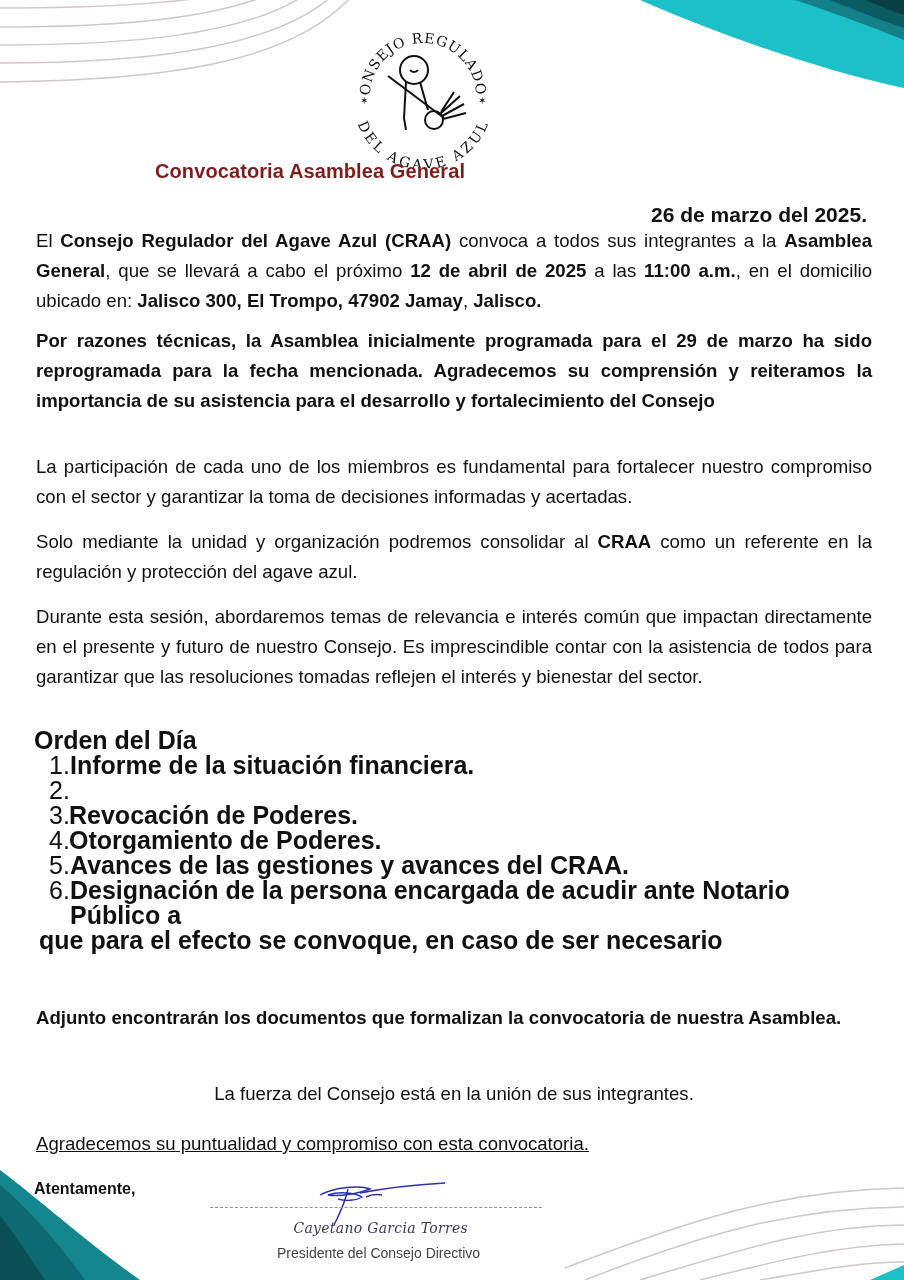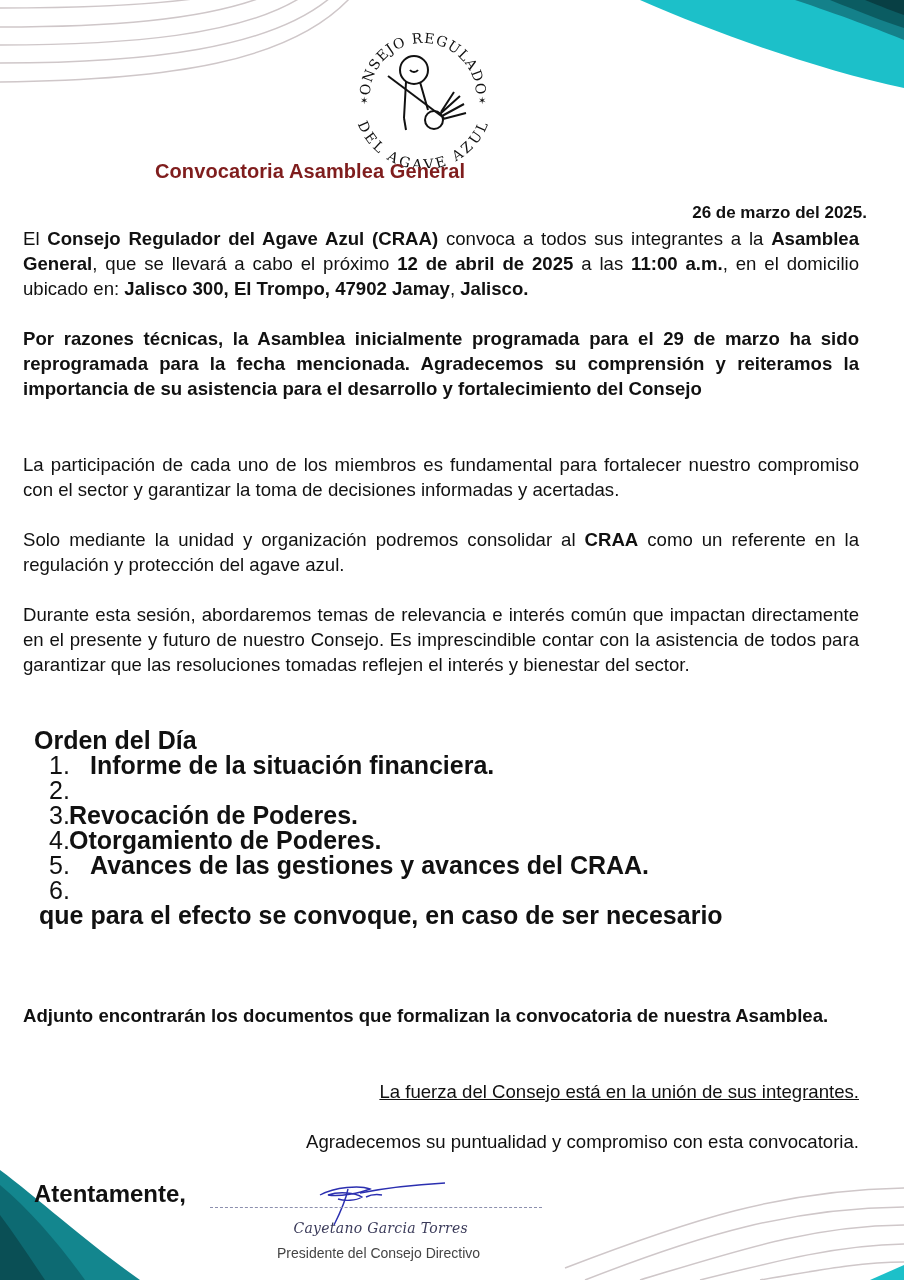--- a/index.html
+++ b/index.html
@@ -10,50 +10,50 @@
 
     .logo { position: absolute; left: 348px; top: 18px; width: 150px; height: 150px; }
 
     .title {
       position: absolute; left: 155px; top: 160px;
       font-size: 20px; font-weight: bold; color: #7f1d1d;
       letter-spacing: 0.1px; white-space: nowrap;
     }
     .date {
       position: absolute; right: 37px; top: 203px;
-      font-size: 17px; font-weight: bold; white-space: nowrap;
+      font-size: 21px; font-weight: bold; white-space: nowrap;
     }
 
     .body-text {
-      position: absolute; left: 23px; width: 836px;
-      font-size: 18.6px; line-height: 25px; text-align: justify;
+      position: absolute; left: 36px; width: 836px;
+      font-size: 18.6px; line-height: 30px; text-align: justify;
       font-stretch: condensed;
     }
     .body-text b { font-weight: bold; }
     .p1 { top: 226px; }
     .p2 { top: 326px; font-weight: bold; }
     .p3 { top: 452px; }
     .p4 { top: 527px; }
     .p5 { top: 602px; }
 
     .agenda { position: absolute; left: 34px; top: 728px; width: 850px; font-size: 25px; line-height: 25px; }
     .agenda-title { font-weight: bold; }
     .agenda-item { display: flex; padding-left: 15px; }
     .agenda-num { font-weight: normal; width: 21px; flex: none; }
     .agenda-num.tight { width: 20px; }
     .agenda-text { font-weight: bold; }
-    .agenda-item.gap .agenda-text { margin-left: 20px; }
+    .agenda-item.gap .agenda-text { margin-left: 0; }
     .agenda-cont { font-weight: bold; padding-left: 35px; }
     .agenda-cont2 { font-weight: bold; padding-left: 5px; }
 
     .p6 { top: 1003px; font-weight: bold; }
-    .p7 { top: 1079px; text-align: right; text-decoration: underline; }
-    .p8 { top: 1129px; text-align: right; }
+    .p7 { top: 1079px; text-align: center; }
+    .p8 { top: 1129px; text-align: left; text-decoration: underline; }
 
-    .closing { position: absolute; left: 34px; top: 1180px; font-size: 24px; font-weight: bold; }
+    .closing { position: absolute; left: 34px; top: 1180px; font-size: 16px; font-weight: bold; }
 
     .sig-line { position: absolute; left: 210px; top: 1207px; width: 332px; border-top: 1.5px dashed #8c8fae; }
     .sig-scribble { position: absolute; left: 300px; top: 1175px; width: 160px; height: 55px; }
     .sig-name {
       position: absolute; left: 288px; top: 1220px; width: 180px;
       font-family: "DejaVu Serif", serif; font-style: italic; font-size: 14px; color: #3b3b5a;
       letter-spacing: 0.3px;
       text-align: right;
     }
     .sig-role { position: absolute; left: 277px; top: 1245px; font-size: 14px; color: #444444; white-space: nowrap; text-align: right; }
@@ -147,20 +147,21 @@
   <div class="agenda-item">
     <span class="agenda-num tight">4.</span>
     <span class="agenda-text">Otorgamiento de Poderes.</span>
   </div>
   <div class="agenda-item gap">
     <span class="agenda-num">5.</span>
     <span class="agenda-text">Avances de las gestiones y avances del CRAA.</span>
   </div>
   <div class="agenda-item gap">
     <span class="agenda-num">6.</span>
+    <span class="agenda-text">Designación de la persona encargada de acudir ante Notario Público a</span>
   </div>
   <div class="agenda-cont2">que para el efecto se convoque, en caso de ser necesario</div>
 </div>
 
 <p class="body-text p6">Adjunto encontrarán los documentos que formalizan la convocatoria de nuestra Asamblea.</p>
 <p class="body-text p7">La fuerza del Consejo está en la unión de sus integrantes.</p>
 <p class="body-text p8">Agradecemos su puntualidad y compromiso con esta convocatoria.</p>
 
 <div class="closing">Atentamente,</div>
 

